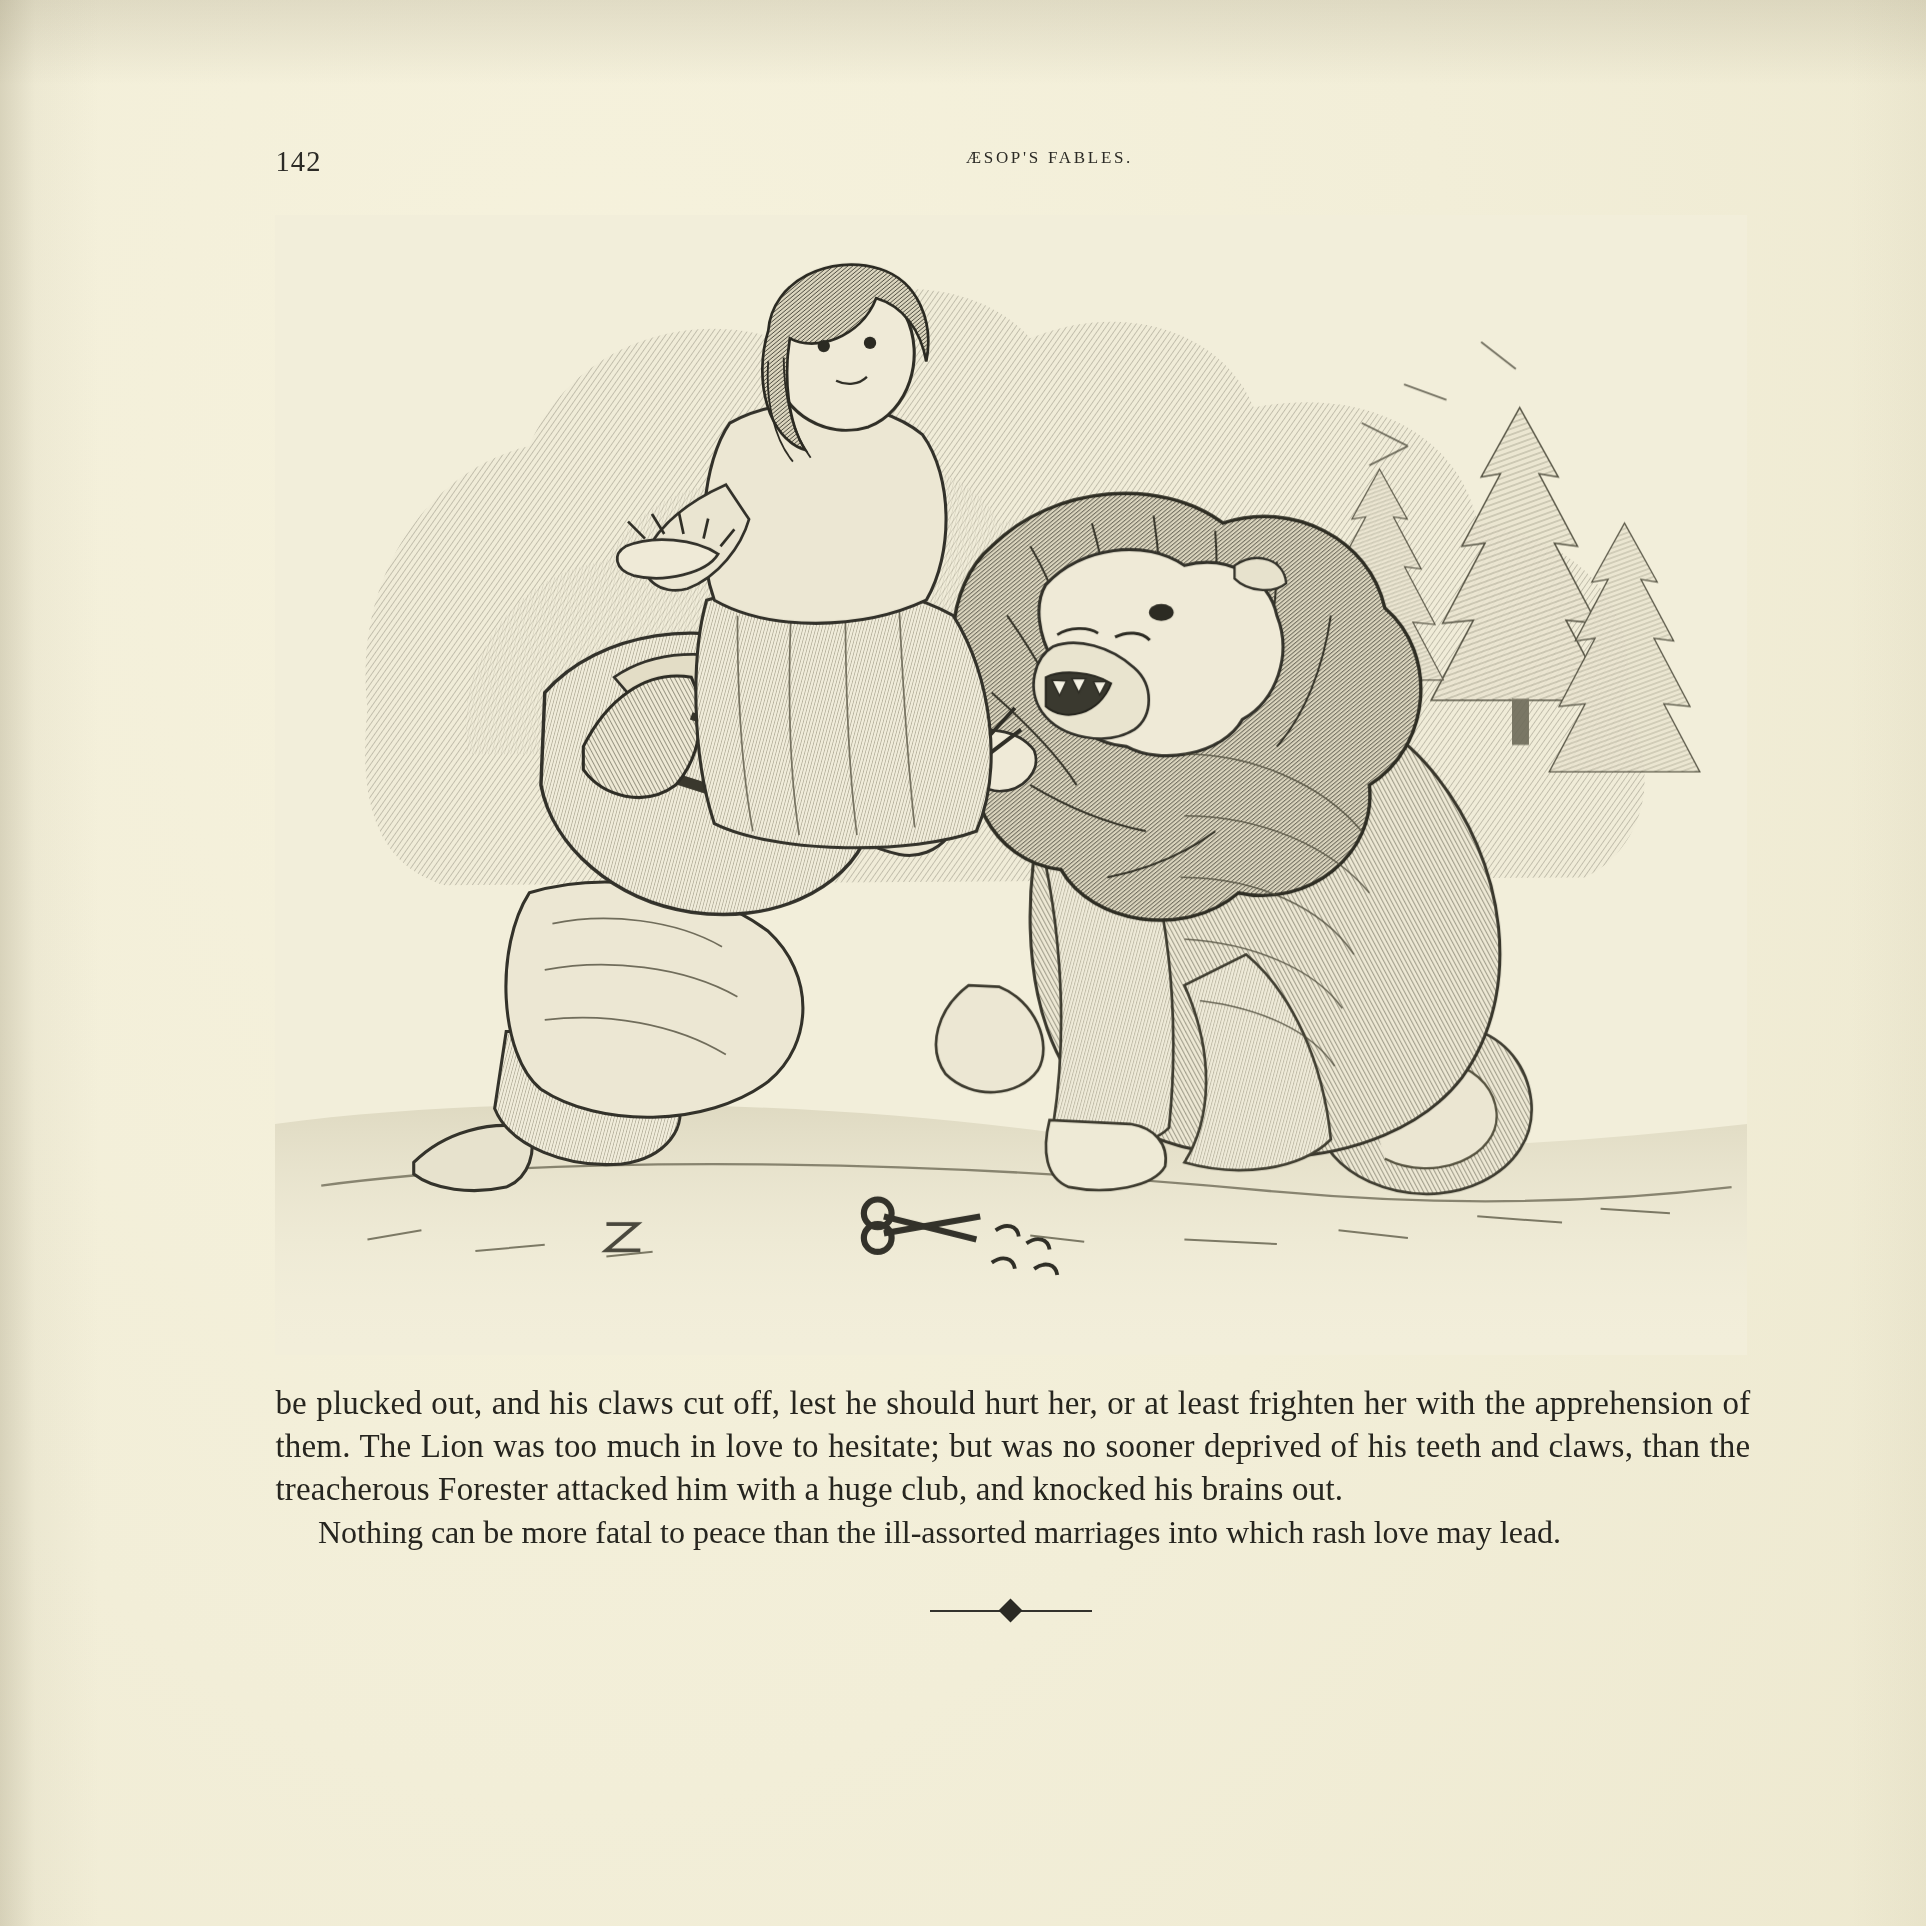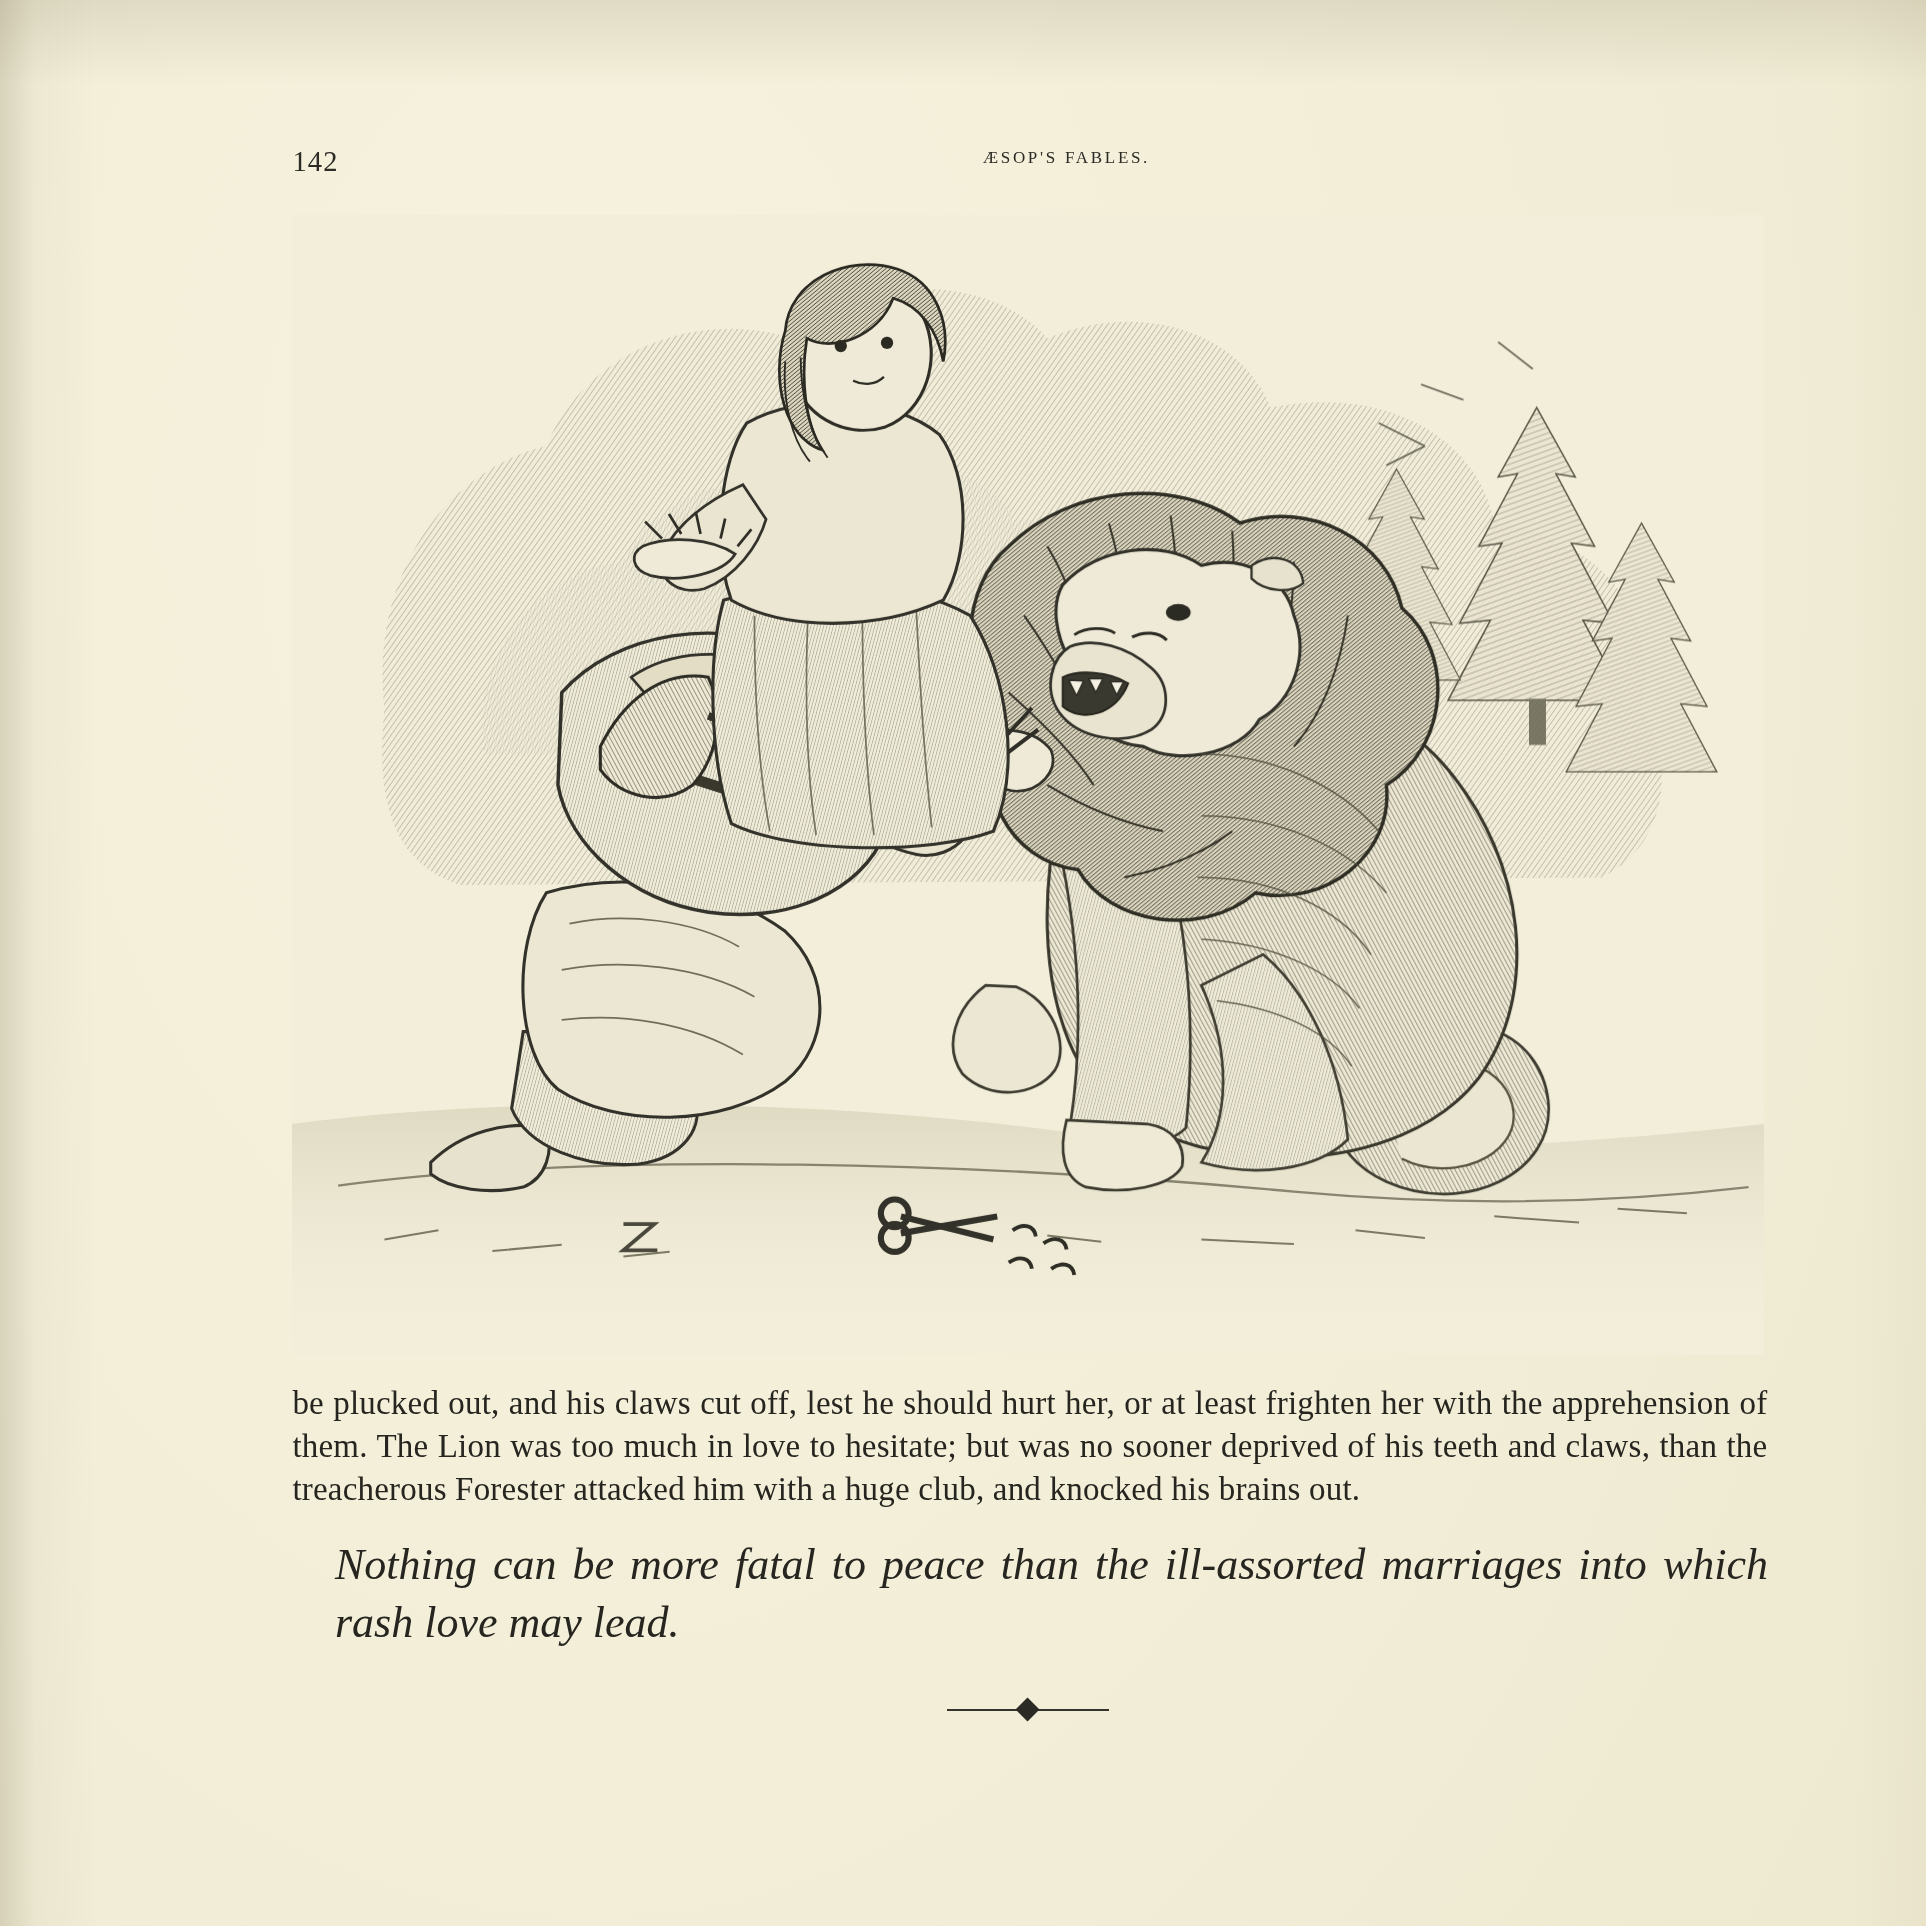--- a/index.html
+++ b/index.html
@@ -31,21 +31,21 @@
     background:
       linear-gradient(to right, rgba(120,110,80,0.22) 0px, rgba(120,110,80,0.05) 35px, rgba(0,0,0,0) 100px),
       linear-gradient(to left, rgba(120,110,80,0.20) 0px, rgba(120,110,80,0.05) 31px, rgba(0,0,0,0) 116px),
       linear-gradient(to bottom, rgba(120,110,80,0.16) 0px, rgba(0,0,0,0) 85px),
       linear-gradient(to top, rgba(120,110,80,0.14) 0px, rgba(0,0,0,0) 77px);
     pointer-events: none;
   }
 
   .content {
     position: absolute;
-    left: 277px;
+    left: 260px;
     top: 146px;
     width: 1502px;
   }
 
   
   .running-head {
     position: relative;
     height: 46px;
   }
   .folio {
@@ -95,25 +95,23 @@
     text-align: justify;
     text-justify: inter-word;
     letter-spacing: 0.2px;
   }
   .body-text p {
     margin: 0 0 0 0;
     text-indent: 0;
   }
 
   .moral {
-    margin-top: 25px;
     margin-left: 58px;
     width: 1433px;
-    font-style: italic;
-    font-size: 44px;
+    font-size: 32px;
     line-height: 1.32;
     color: #26251f;
     text-align: justify;
   }
 
   
   .divider {
     position: relative;
     margin: 46px auto 0 auto;
     width: 162px;

